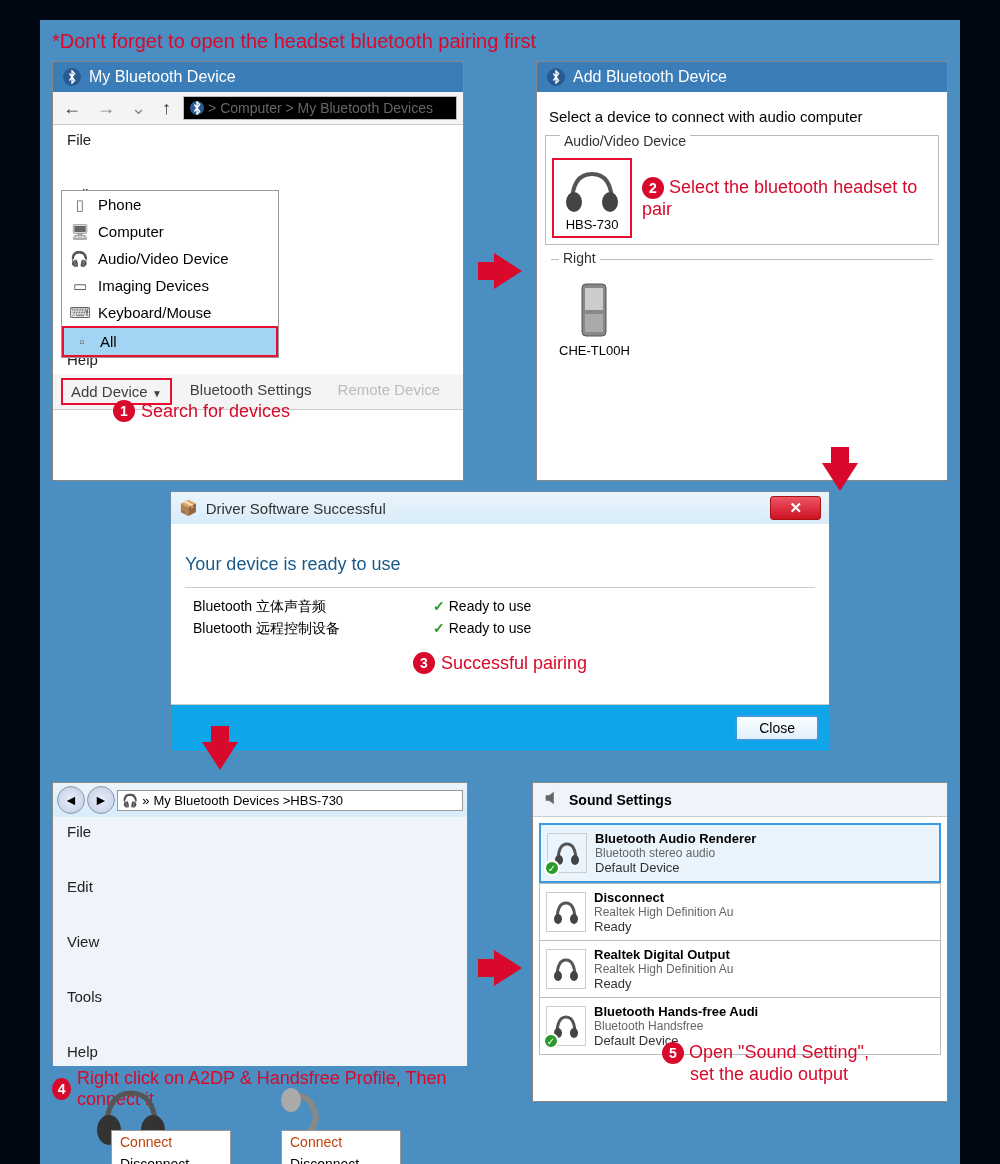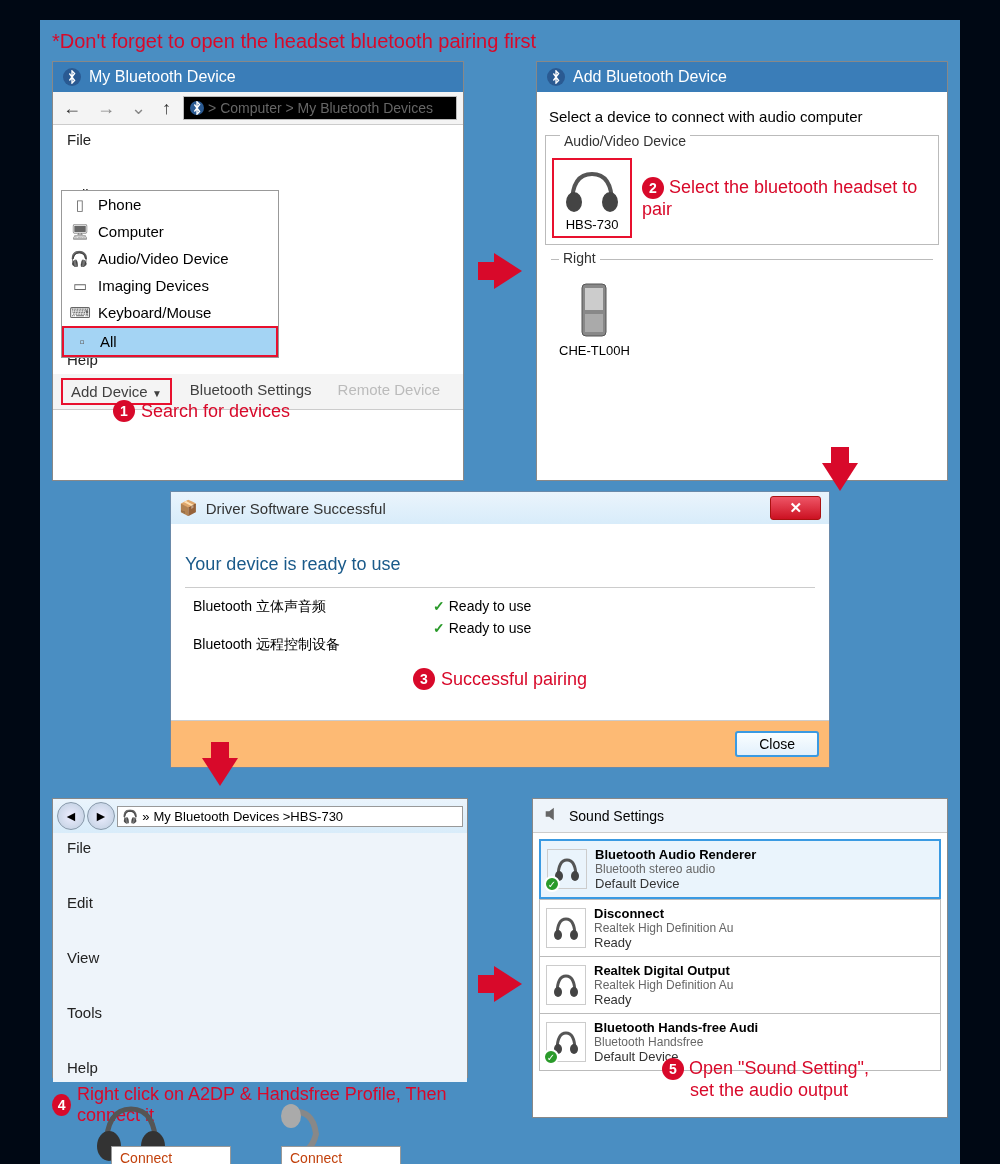--- a/index.html
+++ b/index.html
@@ -36,21 +36,21 @@
 .device-box { display: inline-block; text-align: center; padding: 4px 8px; }
 .device-box.redbox { display:inline-block; }
 .headphones-svg { width: 60px; height: 50px; }
 .phone-svg { width: 40px; height: 60px; }
 .win7-title { background: linear-gradient(#eaf4fc,#d8ecfa); display:flex; align-items:center; padding:4px 8px; gap:8px; color:#333; font-size:15px; }
 .win7-close { margin-left:auto; background: linear-gradient(#e56,#c12); color:#fff; padding:2px 18px; border-radius:3px; border:1px solid #a11; font-weight:bold; }
 .dialog-body { background:#fff; padding: 30px 14px; }
 .dialog-h { color:#1a5a8a; font-size: 18px; margin-bottom: 12px; }
 .status-row { display:flex; font-size: 14px; padding: 2px 8px; }
 .check { color: #2a9a2a; font-weight:bold; margin-right:4px; }
-.dialog-footer { background:#fdba74; padding: 10px; display:flex; justify-content:flex-end; border-top:1px solid #ccc; }
+.dialog-footer { background:#0ea5e9; padding: 10px; display:flex; justify-content:flex-end; border-top:1px solid #ccc; }
 .win-button { background: linear-gradient(#fafeff,#e2f0fc); border: 2px solid #3a9ae2; padding: 3px 22px; font-size: 14px; border-radius: 3px; }
 .sound-item { display:flex; gap:8px; padding:6px; border:1px solid #bbb; border-bottom:none; align-items:center; background:#fff; }
 .sound-item:last-child { border-bottom:1px solid #bbb; }
 .sound-item.selected { border:2px solid #3a9ae2; background:#eaf4fc; }
 .sound-icon { width:40px; height:40px; border:1px solid #ccc; display:flex; align-items:center; justify-content:center; position:relative; }
 .sound-info .n1 { font-weight:600; font-size:13px; }
 .sound-info .n2 { font-size:12px; color:#666; }
 .sound-info .n3 { font-size:13px; color:#333; }
 .green-dot { position:absolute; bottom:-4px; left:-4px; width:16px; height:16px; border-radius:50%; background:#2a9a2a; border:2px solid #fff; display:flex; align-items:center; justify-content:center; color:#fff; font-size:10px; }
 .profile-box { display:inline-block; text-align:center; margin: 4px 10px; vertical-align:top; }
@@ -196,21 +196,21 @@
         <span class="win7-close">✕</span>
       </div>
       <div class="dialog-body">
         <div class="dialog-h">Your device is ready to use</div>
         <div style="border-top:1px solid #ccc; padding-top:8px;">
           <div class="status-row">
             <span style="width:240px;">Bluetooth 立体声音频</span>
             <span><span class="check">✓</span><span>Ready to use</span></span>
           </div>
           <div class="status-row">
-            <span style="width:240px;margin-top:16px;">Bluetooth 远程控制设备</span>
+            <span style="width:240px;">Bluetooth 远程控制设备</span>
             <span><span class="check">✓</span><span>Ready to use</span></span>
           </div>
         </div>
         <div class="callout" style="justify-content:center; margin-top:12px;">
           <span class="num-badge">3</span>
           <span>Successful pairing</span>
         </div>
       </div>
       <div class="dialog-footer">
         <button class="win-button">Close</button>
@@ -281,21 +281,21 @@
     </div>
 
     <div style="flex:1;">
       <div class="window" style="height: 320px;">
         <div style="background:#eef4fa; padding:6px 10px; display:flex; align-items:center; gap:8px; border-bottom:1px solid #ccc;">
           <span>
             <svg class="speaker-icon" viewBox="0 0 20 20">
                 <path d="M3 7 L7 7 L12 3 L12 17 L7 13 L3 13 Z" fill="#666"></path>
               </svg>
           </span>
-          <span style="font-weight:400;text-align:center;">Sound Settings</span>
+          <span style="font-weight:700;text-align:center;">Sound Settings</span>
         </div>
         <div style="padding:6px;" id="sound-list">
             <div class="sound-item selected">
     <div class="sound-icon">
       <svg width="30" height="26" viewBox="0 0 30 26">
                   <path d="M6 22 Q6 4 15 4 Q24 4 24 22" stroke="#555" stroke-width="3" fill="none"></path>
                   <ellipse cx="7" cy="20" rx="4" ry="5" fill="#444"></ellipse>
                   <ellipse cx="23" cy="20" rx="4" ry="5" fill="#444"></ellipse>
                 </svg>
       <span class="green-dot">✓</span>

